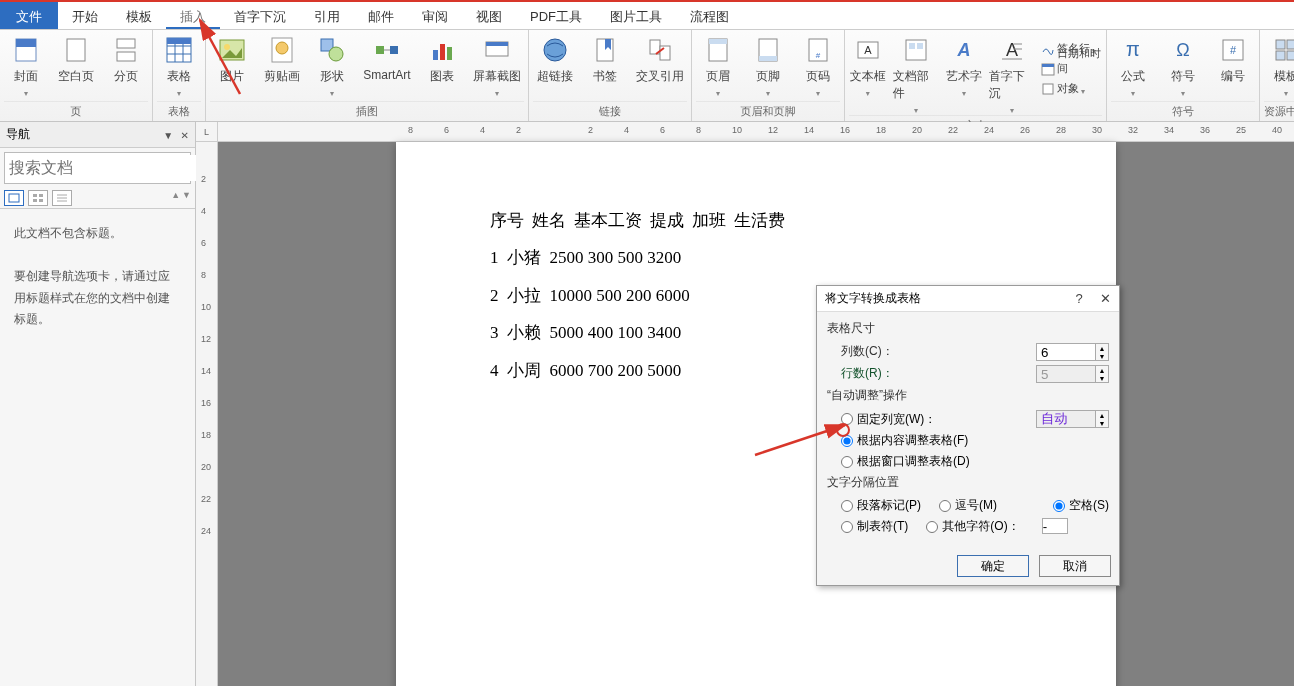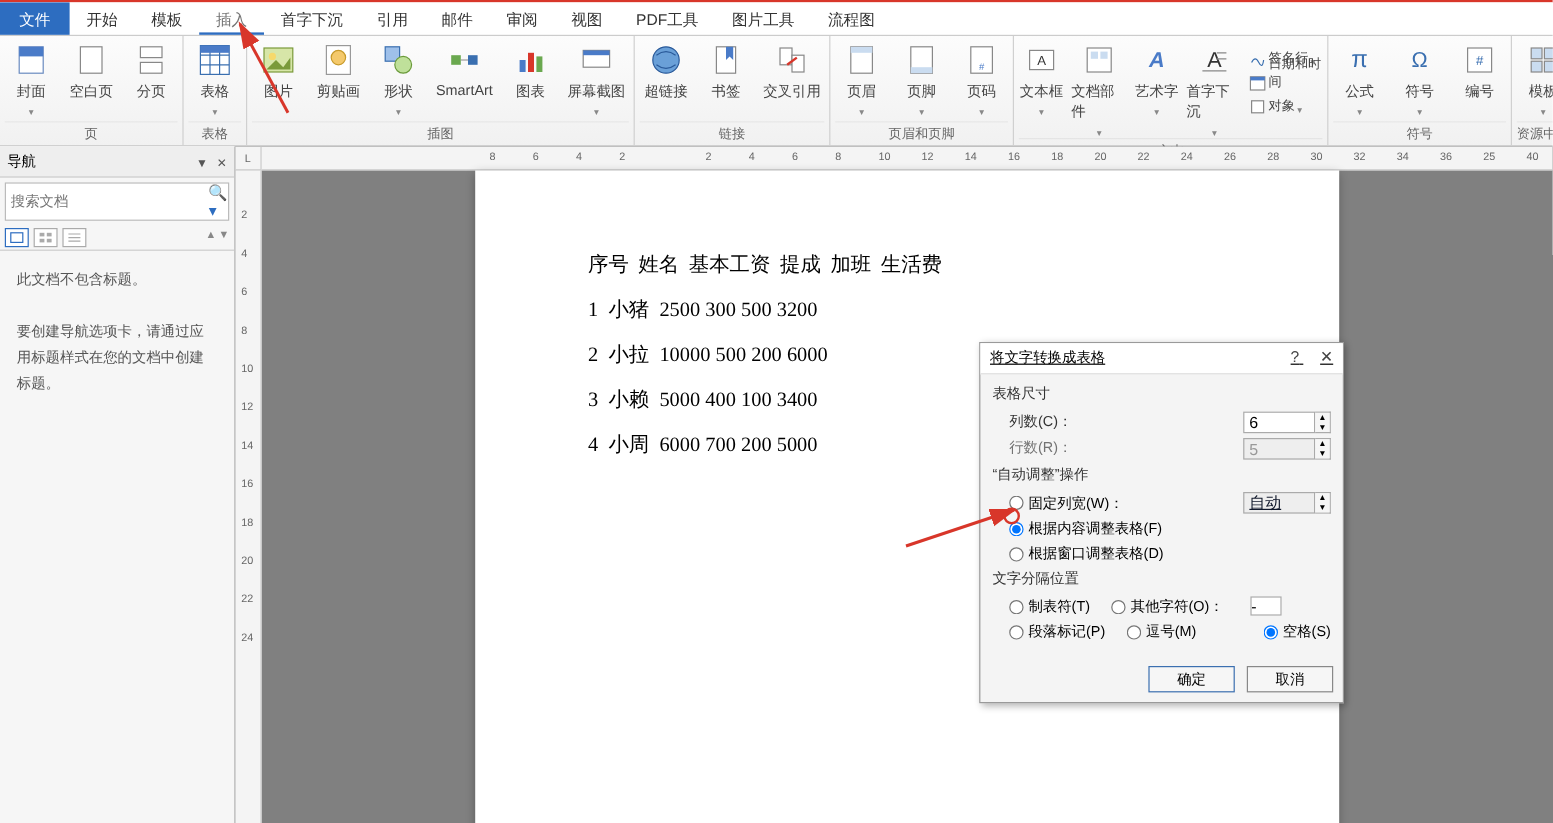--- a/index.html
+++ b/index.html
@@ -65,21 +65,21 @@
   width: 196px; border-right: 1px solid #c5c5c5; background: #f6f6f6; display: flex; flex-direction: column;
 }
 .nav-header {
   display: flex; justify-content: space-between; align-items: center;
   padding: 4px 6px; font-size: 12px; background: #eee; border-bottom: 1px solid #ccc;
 }
 .nav-header .ctrls span { margin-left: 4px; font-size: 10px; color: #555; cursor: default;}
 .nav-search {
   display: flex; margin: 4px; border: 1px solid #bbb; background: #fff; align-items: center;
 }
-.nav-search input { border: 0; outline: 0; flex: 1; padding: 4px; font-size: 12px;}
+.nav-search input { border: 0; outline: 0; flex: 1; padding: 4px; font-size: 16px;}
 .nav-search .mag { color: #2d6dc0; padding: 0 6px; font-size: 13px;}
 .nav-tabs { display: flex; gap: 4px; padding: 2px 4px; border-bottom: 1px solid #ccc;}
 .nav-tabs .tab { width: 20px; height: 16px; border: 1px solid #aaa; background: #fff; display:flex; align-items:center; justify-content:center;}
 .nav-tabs .tab.active { border-color: #2d6dc0; }
 .nav-body { padding: 14px; font-size: 12px; color: #555; line-height: 1.8;}
 .doc-area {
   flex: 1; position: relative; background: #808080; overflow: hidden;
 }
 .rulers-corner {
   position: absolute; left: 0; top: 0; width: 22px; height: 20px; background: #f4f4f4; border-right:1px solid #ccc; border-bottom:1px solid #ccc;
@@ -107,30 +107,30 @@
 }
 .page-content .hdr span{ margin-right: 8px;}
 .page-content .row { white-space: pre;}
 
 .dialog {
   position: absolute; left: 816px; top: 285px; width: 304px;
   background: #f4f4f4; border: 1px solid #9a9a9a; box-shadow: 2px 2px 6px rgba(0,0,0,0.3);
   font-size: 12px;
 }
 .dlg-title {
-  display:flex; justify-content:space-between; 
-  padding: 4px 8px; background:#fff; border-bottom:1px solid #ddd;text-decoration:underline;
+  display:flex; justify-content:space-between; align-items:center;
+  padding: 4px 8px; background:#fff; border-bottom:1px solid #ddd;
 }
 .dlg-title .tbtns span{ margin-left:14px; font-size:13px; color:#444; cursor:default;}
 .dlg-body { padding: 6px 10px 10px 10px; }
 .dlg-sect { margin-top: 2px;}
 .dlg-sect-label { color:#333; margin-bottom:4px; }
 .dlg-row { display:flex; align-items:flex-start; padding:2px 0 2px 14px; gap:8px;}
 .dlg-row label { color:#333; }
-.dlg-row.disabled label { color:#737373;}
+.dlg-row.disabled label { color:#14532d;}
 .spin { display:flex; align-items:center; margin-left:auto;}
 .spin input{ width:60px; height:18px; border:1px solid #aaa; padding:1px 4px; text-align:left;}
 .spin .btns{ display:flex; flex-direction:column; border:1px solid #aaa; border-left:0;}
 .spin .btns span{ width:12px; height:8px; display:flex;align-items:center;justify-content:center;font-size:7px;line-height:1;background:#f6f6f6;}
 .radio, .chk { width:12px;height:12px; margin-right:4px;}
 .dlg-radiorow { display:flex; align-items:center; padding:2px 0 2px 14px;}
 .dlg-radiorow label{margin-right:12px;}
 .sep-row { display:flex; gap:18px; padding:2px 0 2px 14px; flex-wrap:wrap;}
 .sep-row label{ display:flex; align-items:center;}
 .sep-row .wide{ margin-left:0px;}
@@ -631,62 +631,62 @@
             </div>
           </div>
       </div>
     </div>
     <div class="dlg-sect">
       <div class="dlg-sect-label">“自动调整”操作</div>
       <div class="dlg-radiorow">
         <input type="radio" class="radio" name="af" style="">
         <label>固定列宽(W)：</label>
         <div class="spin" style="margin-left:auto">
-            <input disabled="" style="background: rgb(238, 238, 238); color: #0f172a; text-decoration: underline;" value="自动">
+            <input disabled="" style="background: rgb(238, 238, 238); color: #6d28d9;" value="自动">
             <div class="btns">
               <span>▲</span>
               <span>▼</span>
             </div>
           </div>
       </div>
       <div class="dlg-radiorow">
         <input type="radio" class="radio" name="af" checked="" style="">
         <label>根据内容调整表格(F)</label>
       </div>
       <div class="dlg-radiorow">
         <input type="radio" class="radio" name="af" style="">
         <label>根据窗口调整表格(D)</label>
       </div>
     </div>
     <div class="dlg-sect">
       <div class="dlg-sect-label">文字分隔位置</div>
-      <div class="sep-row">
-        <label>
-            <input type="radio" class="radio" name="sep" style="">
-            <span>制表符(T)</span>
-          </label>
-        <label class="wide">
-            <input type="radio" class="radio" name="sep" style="">
-            <span>其他字符(O)：</span>
-          </label>
-        <input class="otherbox" value="-" style="">
-      </div>
       <div class="sep-row">
         <label>
             <input type="radio" class="radio" name="sep" style="">
             <span>段落标记(P)</span>
           </label>
         <label>
             <input type="radio" class="radio" name="sep" style="">
             <span>逗号(M)</span>
           </label>
         <label style="margin-left:auto">
             <input type="radio" class="radio" name="sep" checked="" style="">
             <span>空格(S)</span>
           </label>
+      </div>
+      <div class="sep-row">
+        <label>
+            <input type="radio" class="radio" name="sep" style="">
+            <span>制表符(T)</span>
+          </label>
+        <label class="wide">
+            <input type="radio" class="radio" name="sep" style="">
+            <span>其他字符(O)：</span>
+          </label>
+        <input class="otherbox" value="-" style="">
       </div>
     </div>
   </div>
   <div class="dlg-foot">
     <button class="primary">确定</button>
     <button>取消</button>
   </div>
 </div>
 
 <svg class="red-arrow1" width="80" height="90">

